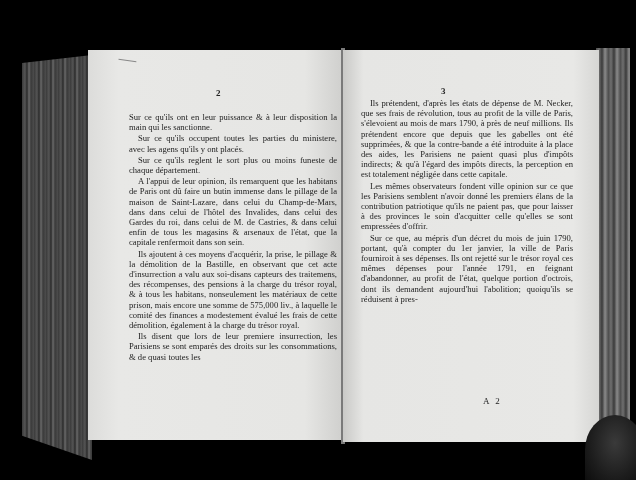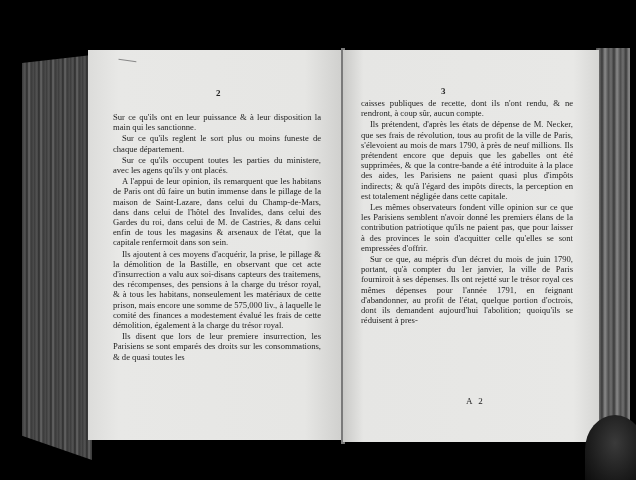--- a/index.html
+++ b/index.html
@@ -40,21 +40,21 @@
     position: absolute; left: 30px; top: 10px; width: 18px; height: 6px;
     border-top: 1px solid #888; transform: rotate(8deg);
   }
   .folio {
     position: absolute; font-size: 9px; font-weight: bold; color: #222;
   }
   .text {
     position: absolute; font-size: 8.6px; line-height: 10.2px; color: #1d1d1d;
     text-align: justify;
   }
-  .page.left .text { left: 25px; top: 62px; width: 208px; }
+  .page.left .text { left: 41px; top: 62px; width: 208px; }
   .page.right .text { left: 18px; top: 48px; width: 212px; }
   .text p { margin: 0; text-indent: 9px; }
   .text p.cont { text-indent: 0; }
   .text p + p { margin-top: 1px; }
   .signature {
     position: absolute; font-size: 9px; color: #222; letter-spacing: 2px;
   }
   .thumb {
     position: absolute; left: 585px; top: 415px; width: 60px; height: 70px;
     background: radial-gradient(ellipse at 50% 40%, #3a3a3a 0%, #1c1c1c 60%, #0a0a0a 100%);
@@ -65,34 +65,33 @@
 <body>
 
 <div class="edges-left"></div>
 <div class="edges-right"></div>
 
 <div class="page left">
   <div class="smudge"></div>
   <div class="folio" style="left:128px; top:38px;">2</div>
   <div class="text">
     <p class="cont">Sur ce qu'ils ont en leur puissance &amp; à leur disposition la main qui les sanctionne.</p>
+    <p>Sur ce qu'ils occupent toutes les parties du ministere, avec les agens qu'ils y ont placés.</p>
     <p>Sur ce qu'ils reglent le sort plus ou moins funeste de chaque département.</p>
-    <p>Sur ce qu'ils occupent toutes les parties du ministere, avec les agens qu'ils y ont placés.</p>
     <p>A l'appui de leur opinion, ils remarquent que les habitans de Paris ont dû faire un butin immense dans le pillage de la maison de Saint-Lazare, dans celui du Champ-de-Mars, dans dans celui de l'hôtel des Invalides, dans celui des Gardes du roi, dans celui de M. de Castries, &amp; dans celui enfin de tous les magasins &amp; arsenaux de l'état, que la capitale renfermoit dans son sein.</p>
     <p>Ils ajoutent à ces moyens d'acquérir, la prise, le pillage &amp; la démolition de la Bastille, en observant que cet acte d'insurrection a valu aux soi-disans capteurs des traitemens, des récompenses, des pensions à la charge du trésor royal, &amp; à tous les habitans, nonseulement les matériaux de cette prison, mais encore une somme de 575,000 liv., à laquelle le comité des finances a modestement évalué les frais de cette démolition, également à la charge du trésor royal.</p>
     <p>Ils disent que lors de leur premiere insurrection, les Parisiens se sont emparés des droits sur les consommations, &amp; de quasi toutes les</p>
   </div>
 </div>
 
 <div class="gutter"></div>
 
 <div class="page right">
   <div class="folio" style="left:98px; top:36px;">3</div>
   <div class="text">
-    <p class="cont">caisses publiques de recette, dont ils n'ont rendu, &amp; ne rendront, à coup sûr, aucun compte.</p>
     <p>Ils prétendent, d'après les états de dépense de M. Necker, que ses frais de révolution, tous au profit de la ville de Paris, s'élevoient au mois de mars 1790, à près de neuf millions. Ils prétendent encore que depuis que les gabelles ont été supprimées, &amp; que la contre-bande a été introduite à la place des aides, les Parisiens ne paient quasi plus d'impôts indirects; &amp; qu'à l'égard des impôts directs, la perception en est totalement négligée dans cette capitale.</p>
     <p>Les mêmes observateurs fondent ville opinion sur ce que les Parisiens semblent n'avoir donné les premiers élans de la contribution patriotique qu'ils ne paient pas, que pour laisser à des provinces le soin d'acquitter celle qu'elles se sont empressées d'offrir.</p>
     <p>Sur ce que, au mépris d'un décret du mois de juin 1790, portant, qu'à compter du 1er janvier, la ville de Paris fourniroit à ses dépenses. Ils ont rejetté sur le trésor royal ces mêmes dépenses pour l'année 1791, en feignant d'abandonner, au profit de l'état, quelque portion d'octrois, dont ils demandent aujourd'hui l'abolition; quoiqu'ils se réduisent à pres-</p>
   </div>
-  <div class="signature" style="left:123px; top:346px;">A 2</div>
+  <div class="signature" style="left:140px; top:346px;">A 2</div>
 </div>
 
 <div class="thumb"></div>
 
 </body></html>

